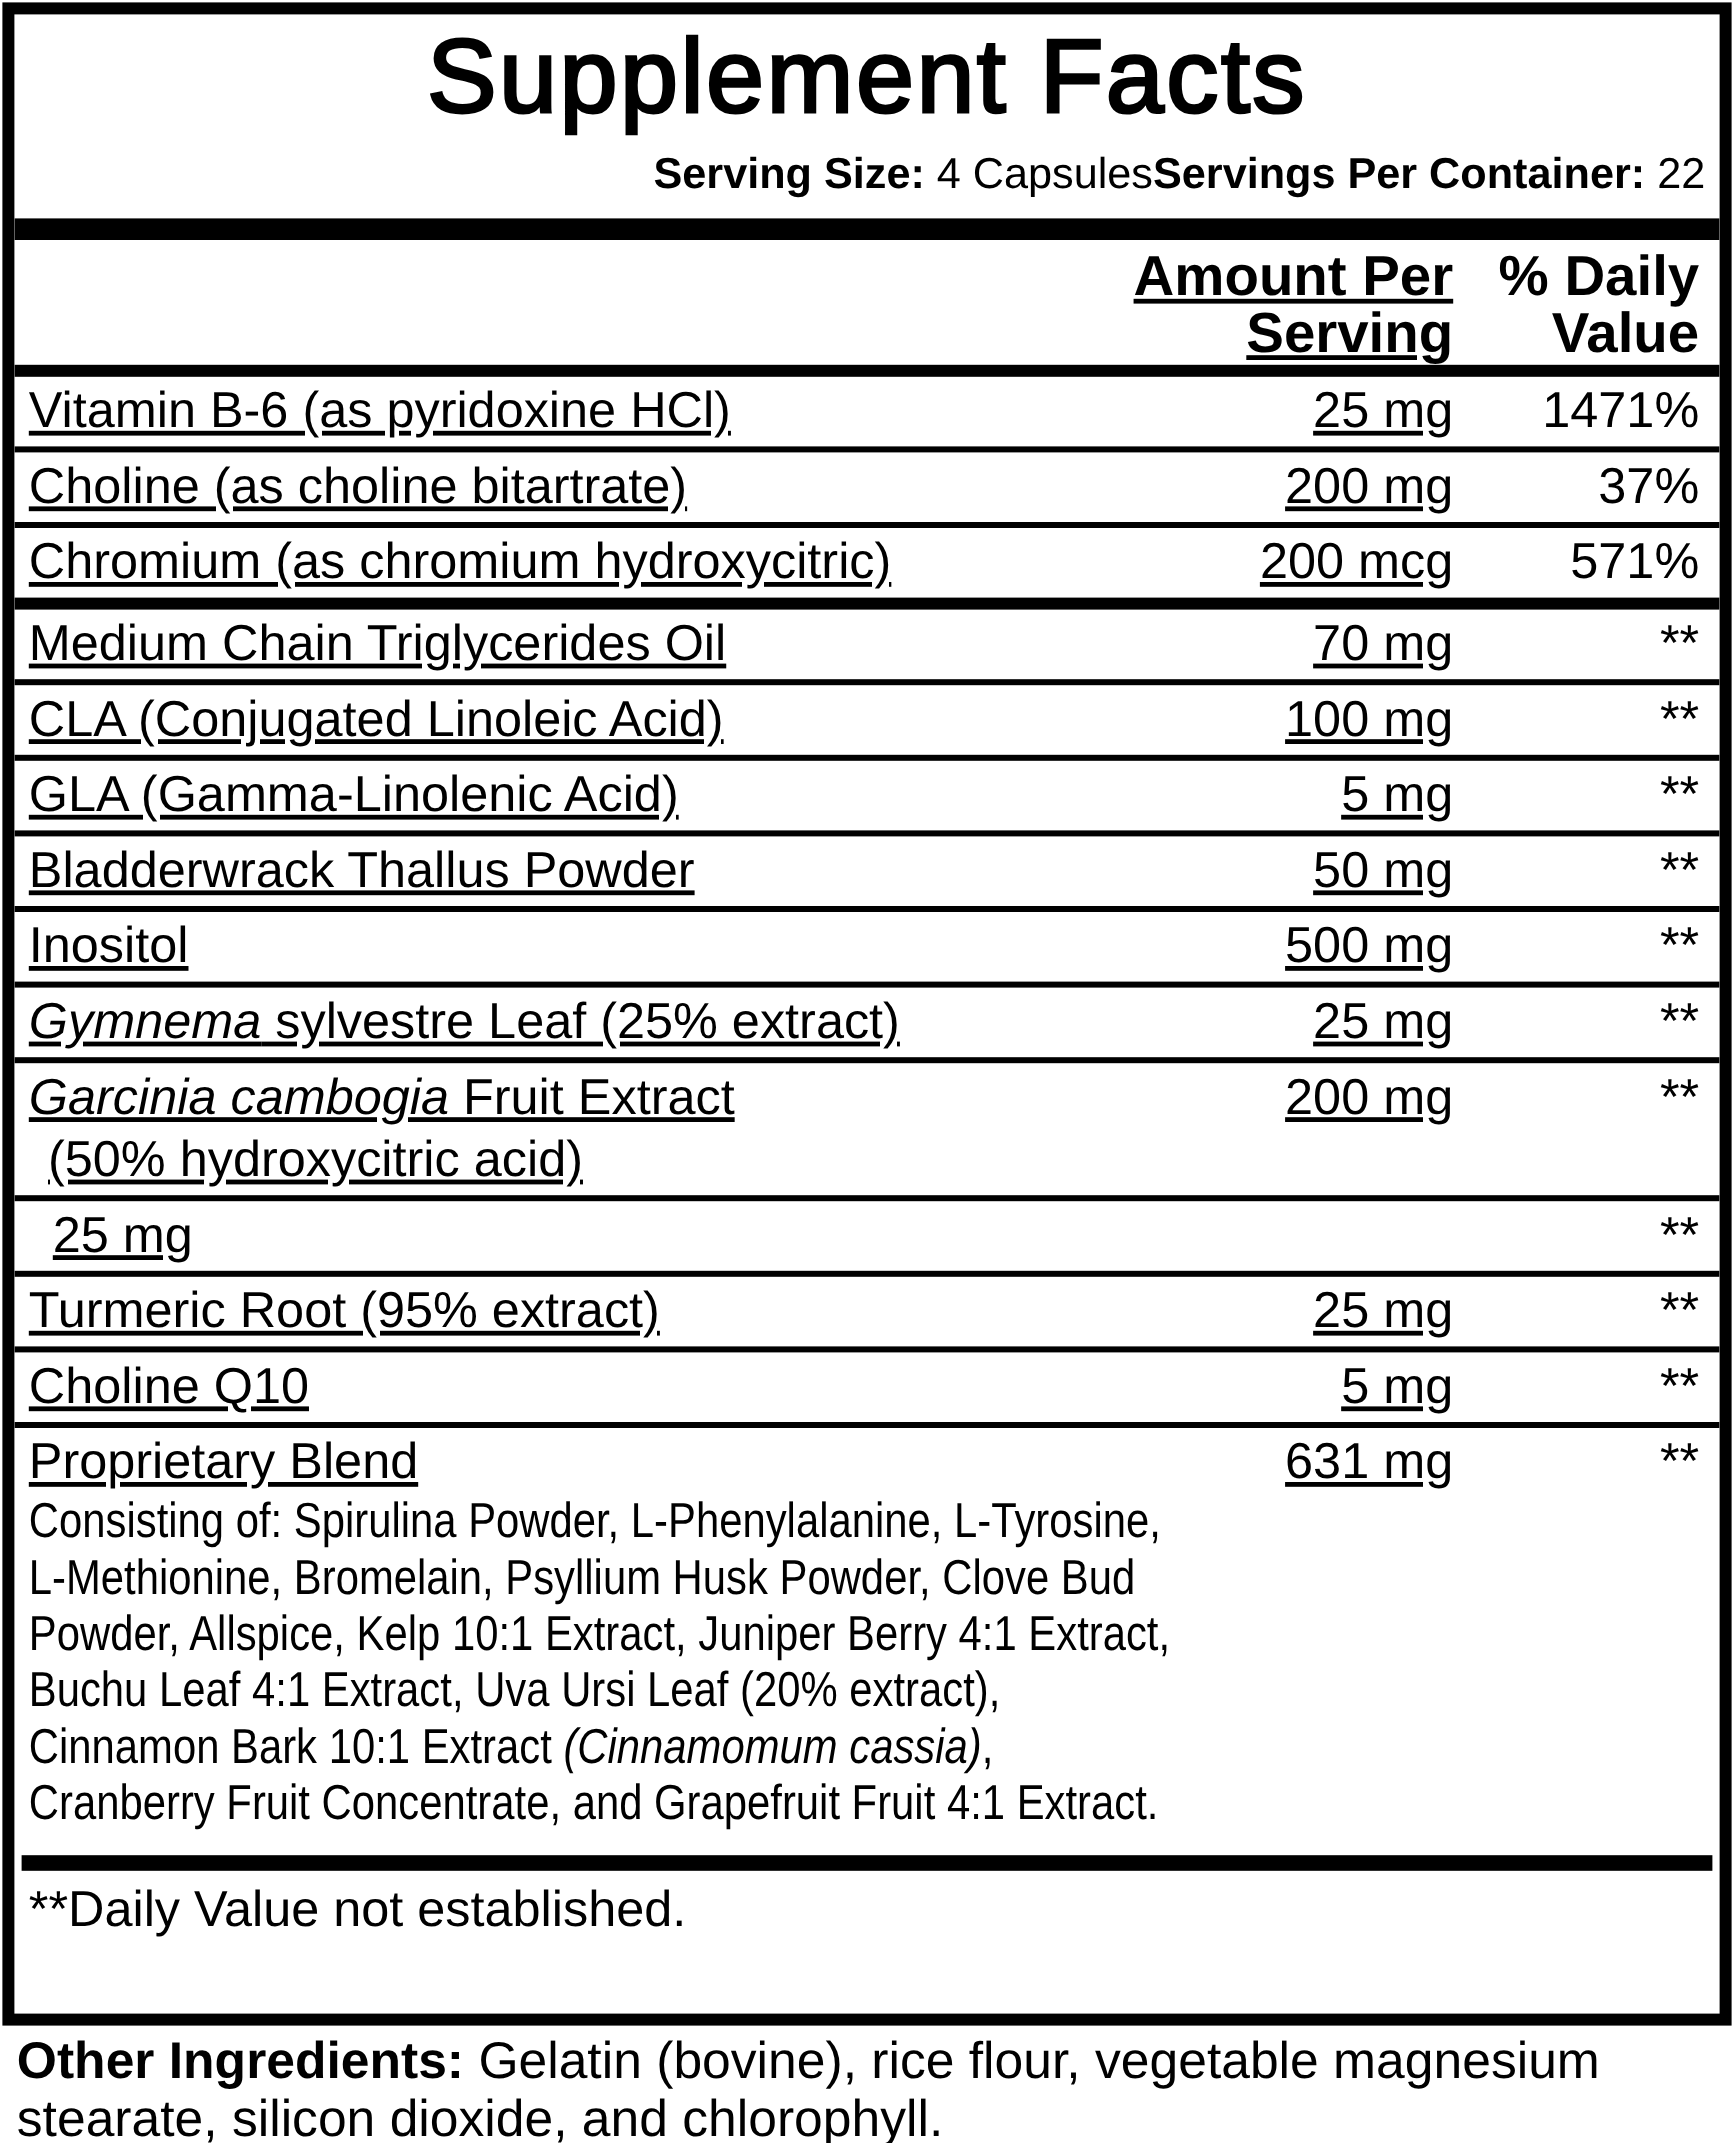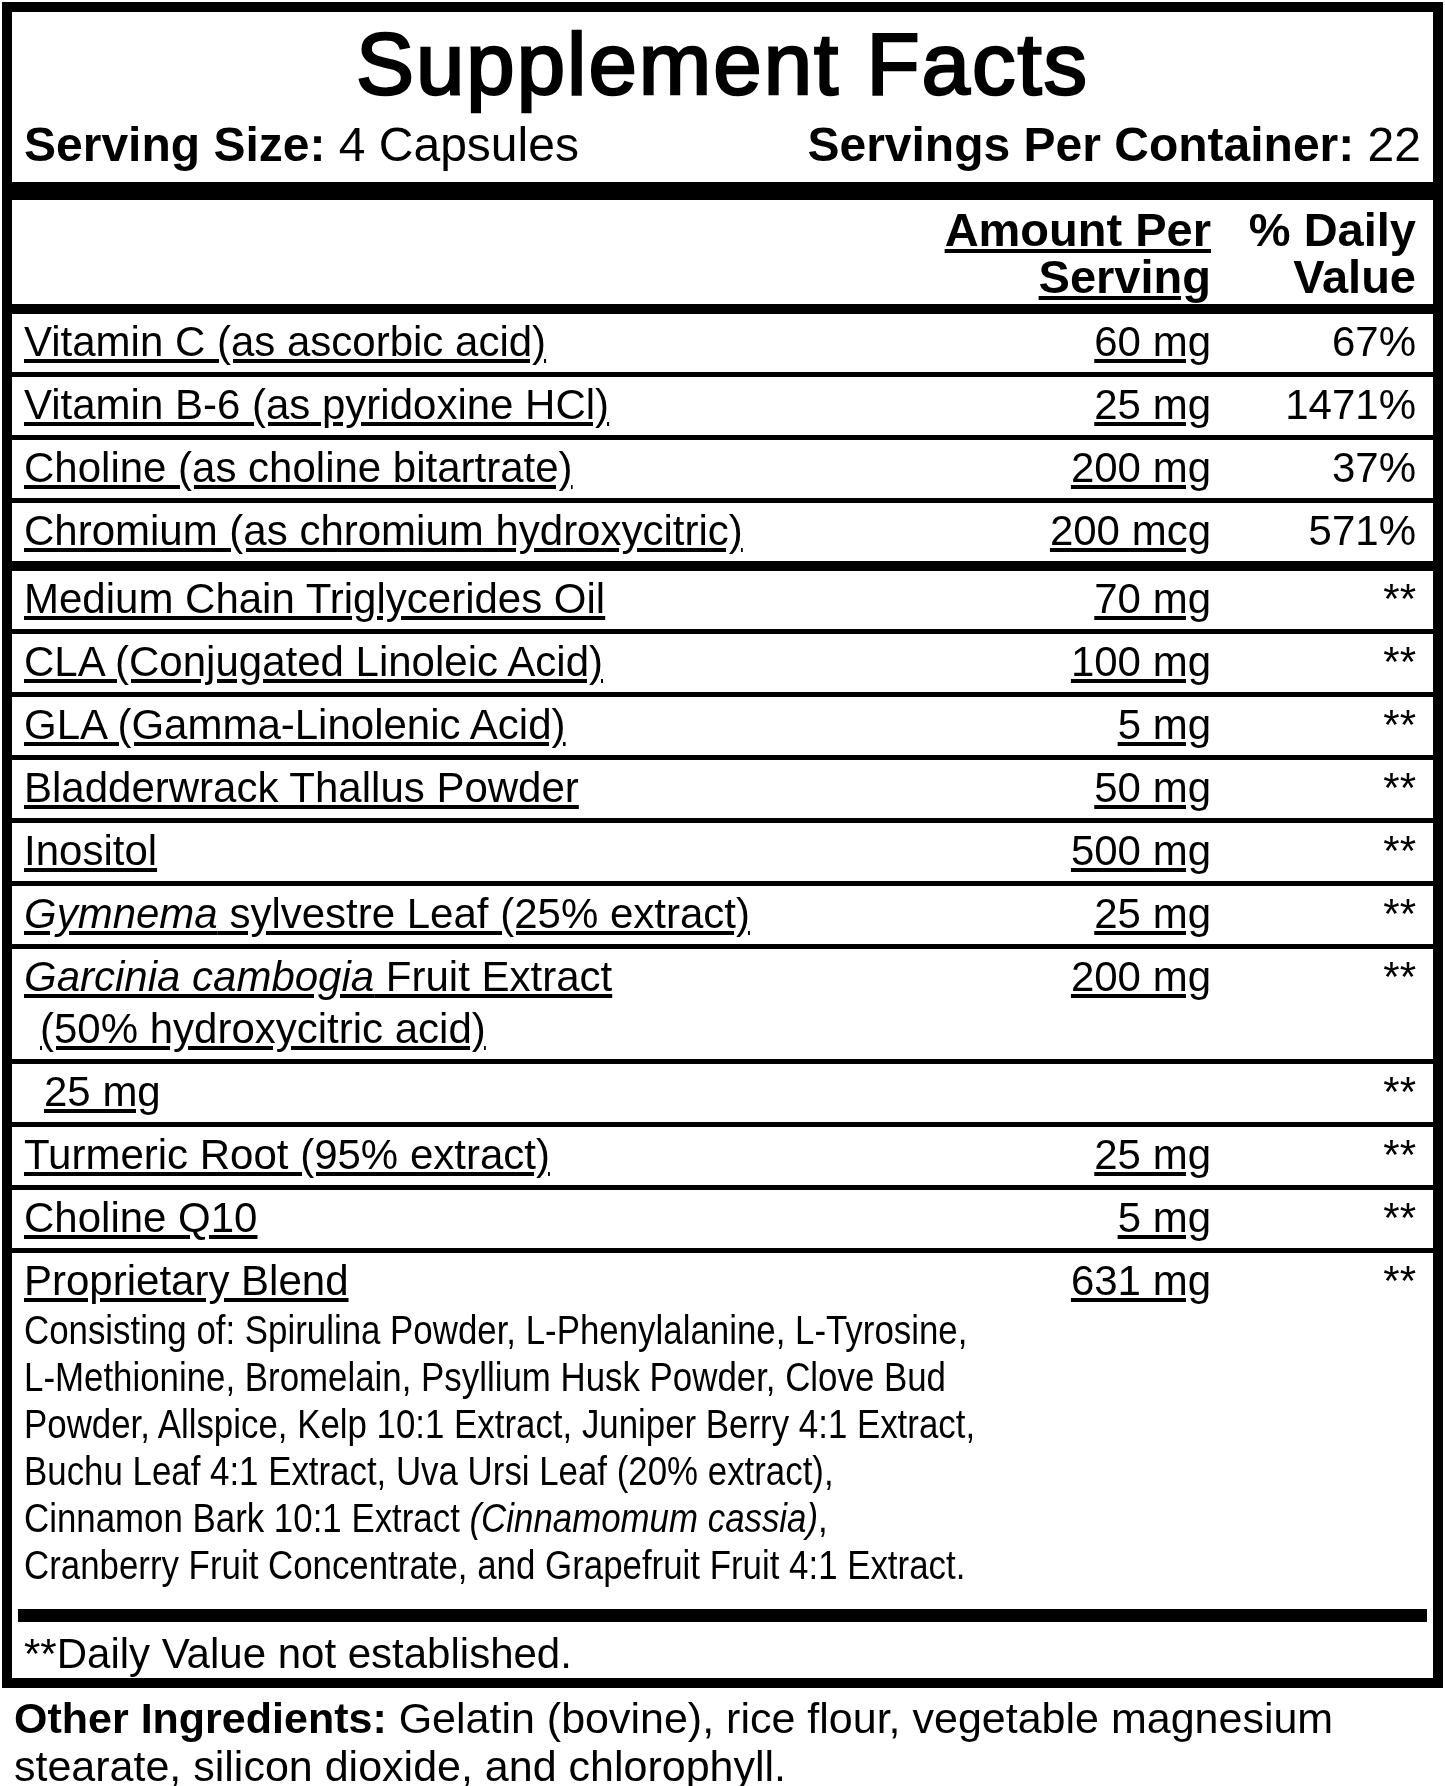--- a/index.html
+++ b/index.html
@@ -11,22 +11,22 @@
     border:10px solid #000; background:#fff; overflow:hidden;
   }
 
   .title {
     margin-top:6px; text-align:center;
     font-size:87px; line-height:92px; font-weight:normal;
     -webkit-text-stroke:2.5px #000; letter-spacing:2px;
   }
 
   .serving-line {
-    display:flex; justify-content:space-between; align-items:baseline;
-    padding:0 12px; margin-top:8px; font-size:48px; line-height:54px;
+    display:flex; justify-content:flex-end; align-items:baseline;
+    padding:0 12px; margin-top:8px; font-size:36px; line-height:54px;
   }
   .b { font-weight:bold; }
 
   .bar-thick { height:18px; background:#000; margin-top:10px; }
   .bar-med   { height:10px; background:#000; }
   .bar-foot  { height:13px; background:#000; margin:12px 6px 0 6px; }
 
   .row-grid { display:grid; grid-template-columns:1fr 210px; }
   .cell-main { display:flex; justify-content:space-between; align-items:flex-start;text-decoration:underline; }
   .amt { text-align:right; white-space:nowrap; padding-left:20px; }
@@ -89,29 +89,20 @@
       <div>% Daily</div>
       <div>Value</div>
     </div>
   </div>
   <div class="hdr-spacer"></div>
 
   <div class="bar-med"></div>
 
   <div>
       <div class="section">
-        <div class="row">
-          <div class="row-grid">
-            <div class="cell-main">
-              <div class="ing-name"><span>Vitamin C (as ascorbic acid)</span></div>
-              <div class="amt">60 mg</div>
-            </div>
-            <div class="dv">67%</div>
-          </div>
-        </div>
         <div class="row">
           <div class="row-grid">
             <div class="cell-main">
               <div class="ing-name"><span>Vitamin B-6 (as pyridoxine HCl)</span></div>
               <div class="amt">25 mg</div>
             </div>
             <div class="dv">1471%</div>
           </div>
         </div>
         <div class="row">

